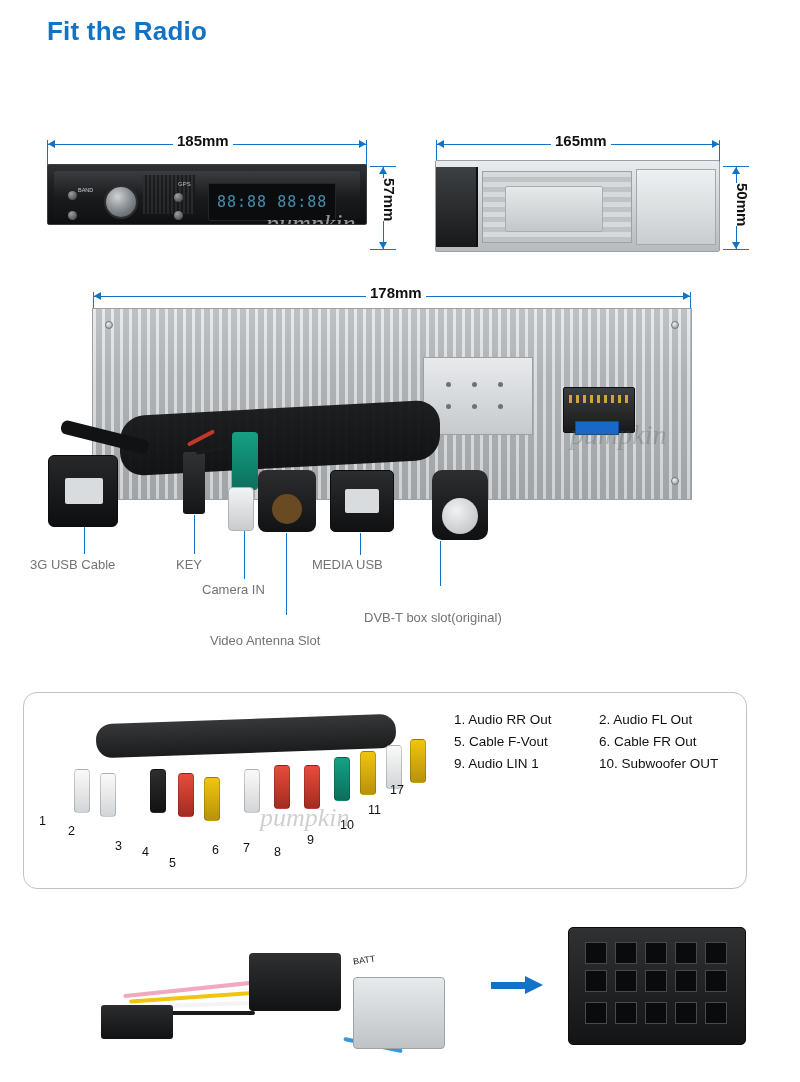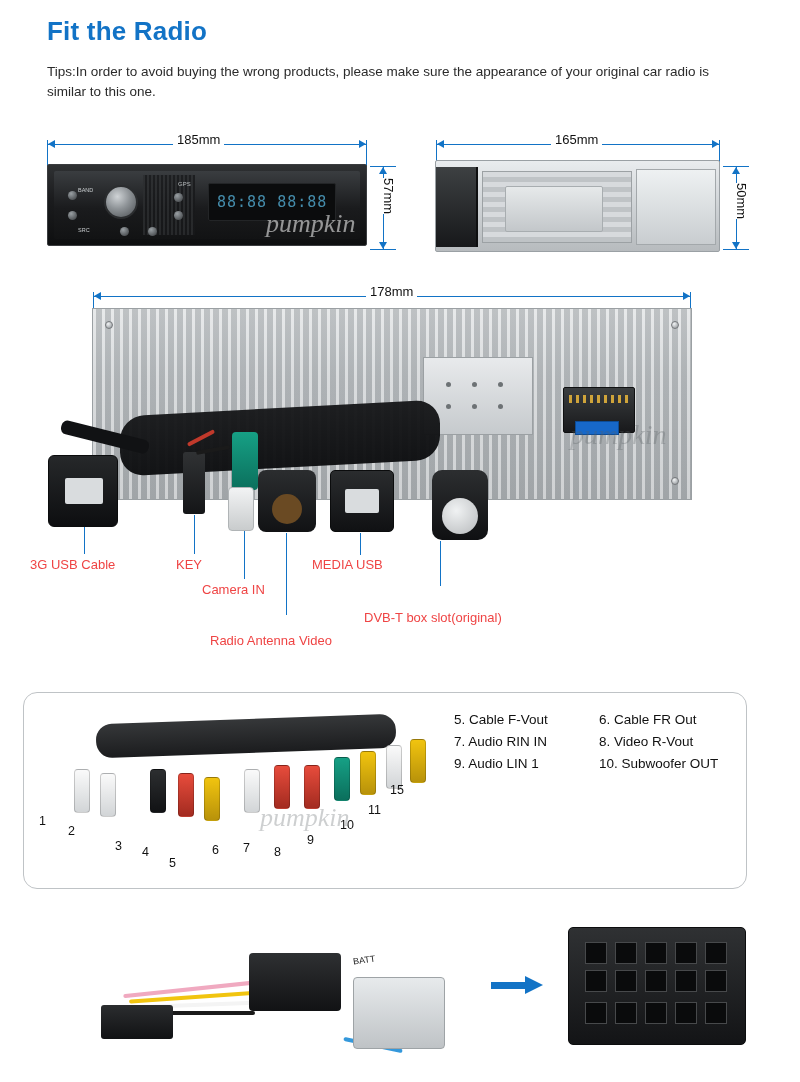--- a/index.html
+++ b/index.html
@@ -28,42 +28,42 @@
   
   .dim-line-h {
     position: absolute; height: 1px; background: #1273c6;
   }
   .dim-line-v {
     position: absolute; width: 1px; background: #1273c6;
   }
   .tick-v { position: absolute; width: 1px; background: #1273c6; }
   .tick-h { position: absolute; height: 1px; background: #1273c6; }
   .dim-label {
-    position: absolute; font-size: 13px; color: #111;
-    background: #fff; padding: 0 4px; white-space: nowrap;
+    position: absolute; font-size: 15px; color: #111;
+    background: #fff; padding: 0 4px; white-space: nowrap; font-weight: bold;
   }
   .dim-label.vert {
     writing-mode: vertical-rl; text-orientation: mixed;
   }
   .arrow-l, .arrow-r {
     position: absolute; width: 0; height: 0;
     border-top: 4px solid transparent; border-bottom: 4px solid transparent;
   }
   .arrow-l { border-right: 7px solid #1273c6; }
   .arrow-r { border-left: 7px solid #1273c6; }
   .arrow-u, .arrow-d {
     position: absolute; width: 0; height: 0;
     border-left: 4px solid transparent; border-right: 4px solid transparent;
   }
   .arrow-u { border-bottom: 7px solid #1273c6; }
   .arrow-d { border-top: 7px solid #1273c6; }
 
   
   .radio-front {
-    position: absolute; left: 47px; top: 164px; width: 320px; height: 82px;
+    position: absolute; left: 47px; top: 164px; width: 320px; height: 61px;
     background: linear-gradient(180deg,#2f3133 0%, #1b1c1e 42%, #0e0f10 100%);
     border: 1px solid #3a3c3f;
     border-radius: 2px;
     overflow: hidden;
   }
   .rf-face {
     position: absolute; left: 6px; top: 6px; right: 6px; bottom: 6px;
     background: linear-gradient(180deg,#3a3d40 0%, #1a1b1d 55%, #121314 100%);
     border-radius: 2px;
   }
@@ -235,21 +235,21 @@
   .harness {
     position: absolute; left: 120px; top: 408px; width: 320px; height: 60px;
     background: linear-gradient(180deg,#17181a,#0c0d0f);
     border-radius: 24px; opacity: .96;
     transform: skewY(-3deg);
   }
 
   
   .leader { position: absolute; background: #1273c6; }
   .callout {
-    position: absolute; font-size: 13px; color: #ef4444; white-space: nowrap;
+    position: absolute; font-size: 13px; color: #737373; white-space: nowrap;
   }
 
   
   .rca-card {
     position: absolute; left: 23px; top: 692px; width: 724px; height: 197px;
     border: 1px solid #bfc3c6; border-radius: 14px; background: #fff;
   }
   .rca-photo {
     position: absolute; left: 14px; top: 14px; width: 400px; height: 168px;
     overflow: hidden;
@@ -323,21 +323,20 @@
   .wire {
     position: absolute; height: 4px; border-radius: 2px;
   }
 </style>
 </head>
 <body>
 
 <div class="page">
 
   <div class="title">Fit the Radio</div>
-  <div class="tips">Tips:In order to avoid buying the wrong products, please make sure the appearance of your original car radio is similar to this one.</div>
 
   <div class="dim-line-h" style="left:47px; top:144px; width:320px;"></div>
   <div class="tick-v" style="left:47px; top:140px; height:26px;"></div>
   <div class="tick-v" style="left:366px; top:140px; height:26px;"></div>
   <div class="arrow-l" style="left:48px; top:140px;"></div>
   <div class="arrow-r" style="left:359px; top:140px;"></div>
   <div class="dim-label" style="left:173px; top:132px;">185mm</div>
 
   <div class="dim-line-v" style="left:383px; top:166px; height:84px;"></div>
   <div class="tick-h" style="left:370px; top:166px; width:26px;"></div>
@@ -429,21 +428,21 @@
   <div class="leader" style="left:84px; top:527px; width:1px; height:27px;"></div>
   <div class="callout" style="left:30px; top:557px;">3G USB Cable</div>
 
   <div class="leader" style="left:194px; top:515px; width:1px; height:39px;"></div>
   <div class="callout" style="left:176px; top:557px;">KEY</div>
 
   <div class="leader" style="left:244px; top:531px; width:1px; height:48px;"></div>
   <div class="callout" style="left:202px; top:582px;">Camera IN</div>
 
   <div class="leader" style="left:286px; top:533px; width:1px; height:82px;"></div>
-  <div class="callout" style="left:210px; top:633px;">Radio Antenna Video</div>
+  <div class="callout" style="left:210px; top:633px;">Video Antenna Slot</div>
 
   <div class="leader" style="left:360px; top:533px; width:1px; height:22px;"></div>
   <div class="callout" style="left:312px; top:557px;">MEDIA USB</div>
 
   <div class="leader" style="left:440px; top:541px; width:1px; height:45px;"></div>
   <div class="callout" style="left:364px; top:610px;">DVB-T box slot(original)</div>
 
   <div class="rca-card">
     <div class="rca-photo">
       <div class="rca-bundle"></div>
@@ -466,41 +465,41 @@
     <div class="rca-num" style="left:44px; top:131px;">2</div>
     <div class="rca-num" style="left:91px; top:146px;">3</div>
     <div class="rca-num" style="left:118px; top:152px;">4</div>
     <div class="rca-num" style="left:145px; top:163px;">5</div>
     <div class="rca-num" style="left:188px; top:150px;">6</div>
     <div class="rca-num" style="left:219px; top:148px;">7</div>
     <div class="rca-num" style="left:250px; top:152px;">8</div>
     <div class="rca-num" style="left:283px; top:140px;">9</div>
     <div class="rca-num" style="left:316px; top:125px;text-align:right;">10</div>
     <div class="rca-num" style="left:344px; top:110px;">11</div>
-    <div class="rca-num" style="left:366px; top:90px;">15</div>
+    <div class="rca-num" style="left:366px; top:90px;">17</div>
 
     <div class="rca-list">
+      <div class="row">
+        <div class="col">
+          <span>1.</span>
+          <span>Audio RR Out</span>
+        </div>
+        <div class="col">
+          <span>2.</span>
+          <span>Audio FL Out</span>
+        </div>
+      </div>
       <div class="row">
         <div class="col">
           <span>5.</span>
           <span>Cable F-Vout</span>
         </div>
         <div class="col">
           <span>6.</span>
           <span>Cable FR Out</span>
-        </div>
-      </div>
-      <div class="row">
-        <div class="col">
-          <span>7.</span>
-          <span>Audio RIN IN</span>
-        </div>
-        <div class="col">
-          <span>8.</span>
-          <span>Video R-Vout</span>
         </div>
       </div>
       <div class="row">
         <div class="col">
           <span>9.</span>
           <span>Audio LIN 1</span>
         </div>
         <div class="col">
           <span>10.</span>
           <span>Subwoofer OUT</span>

